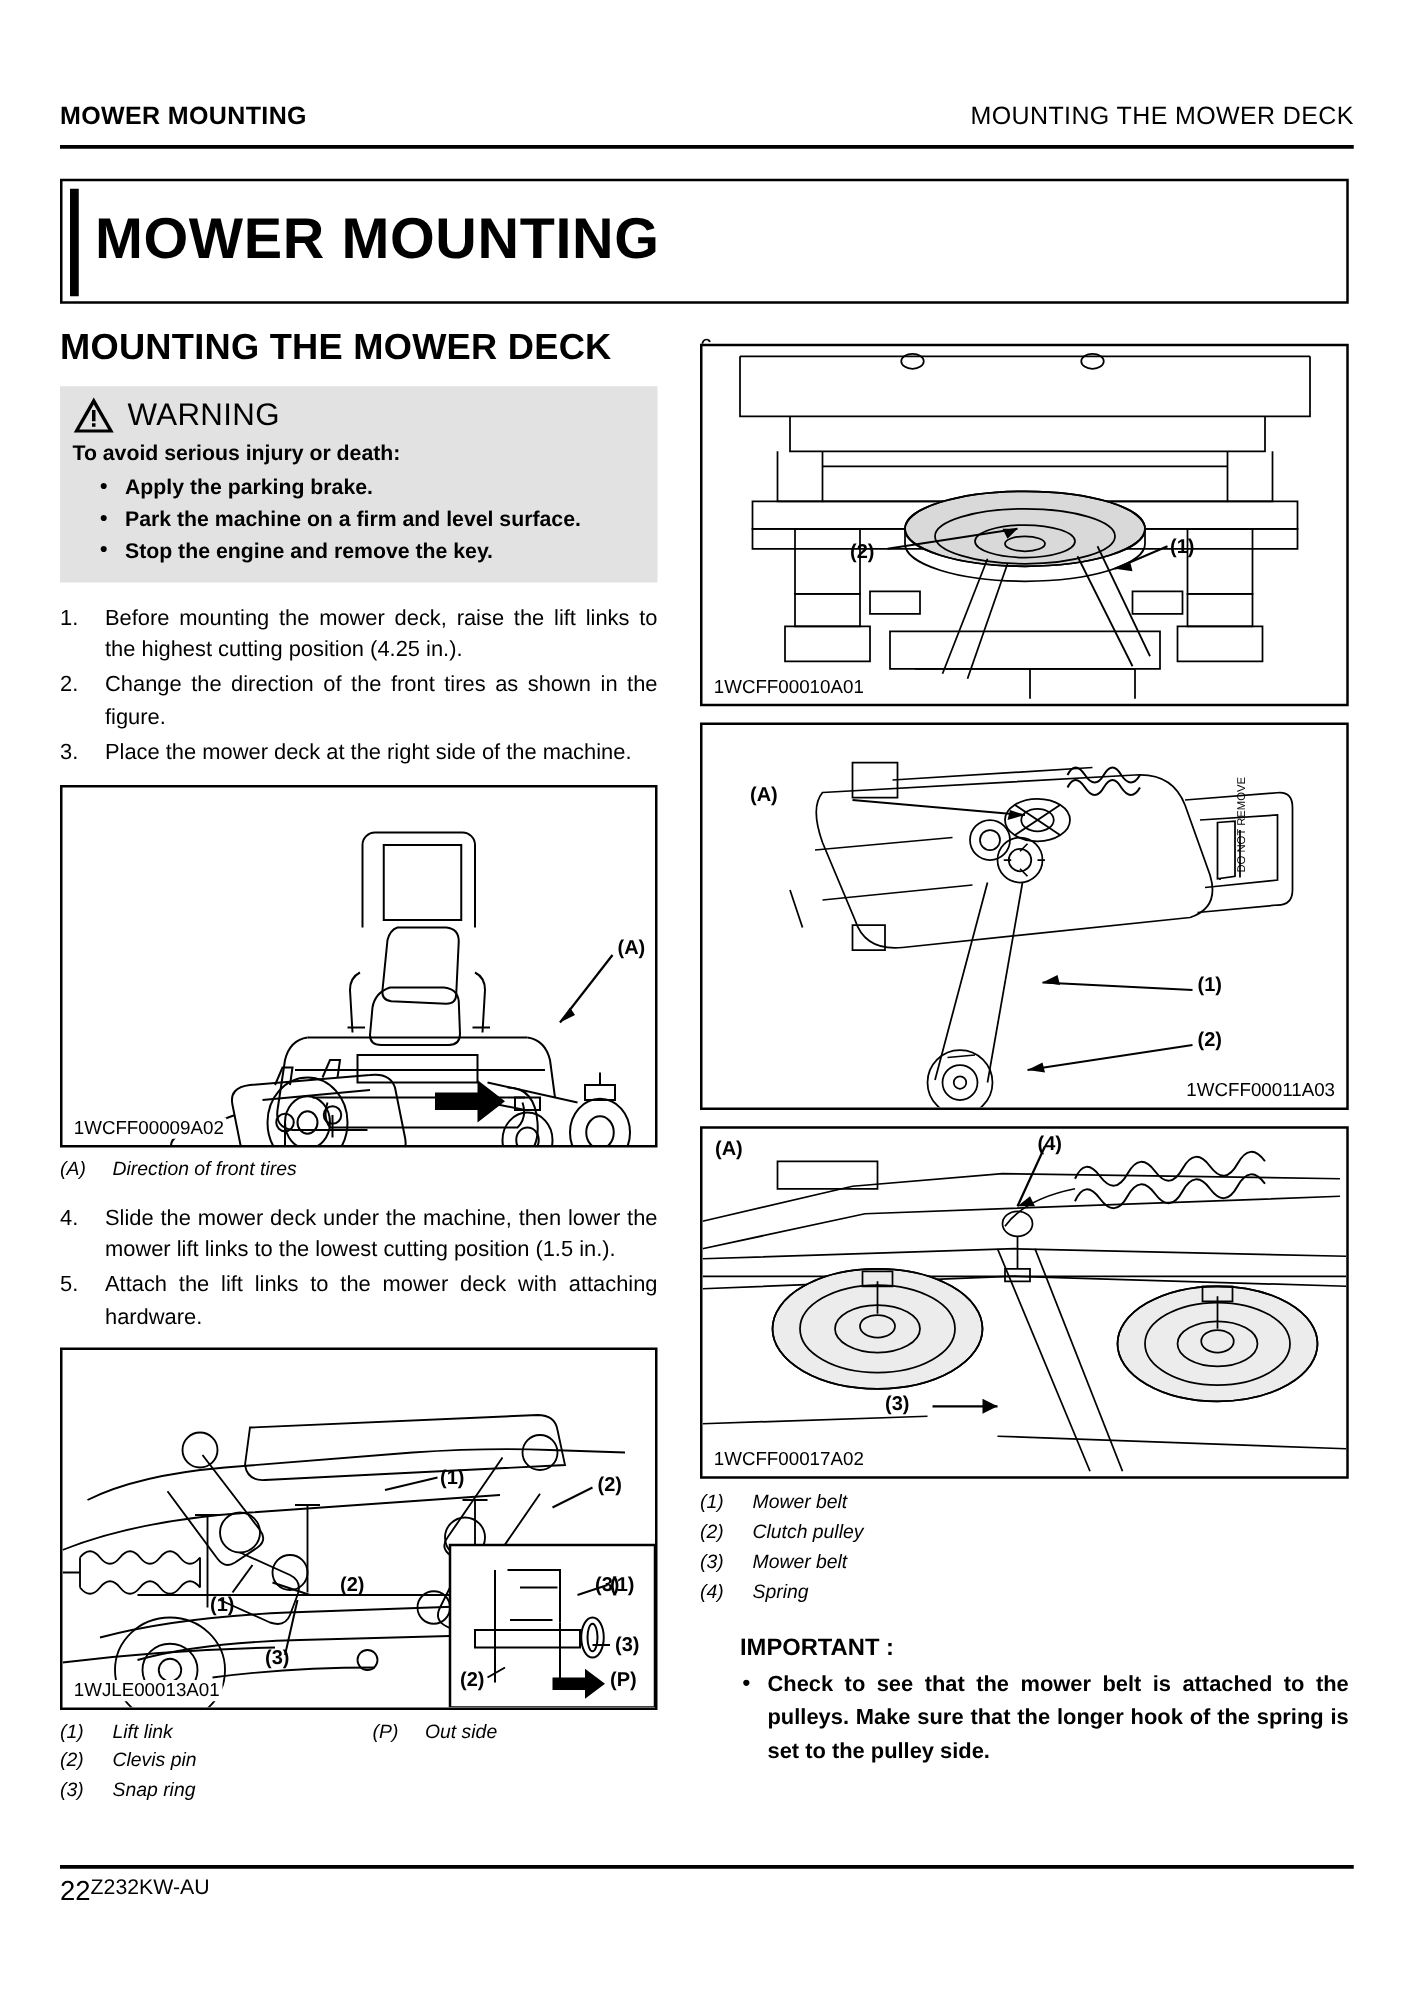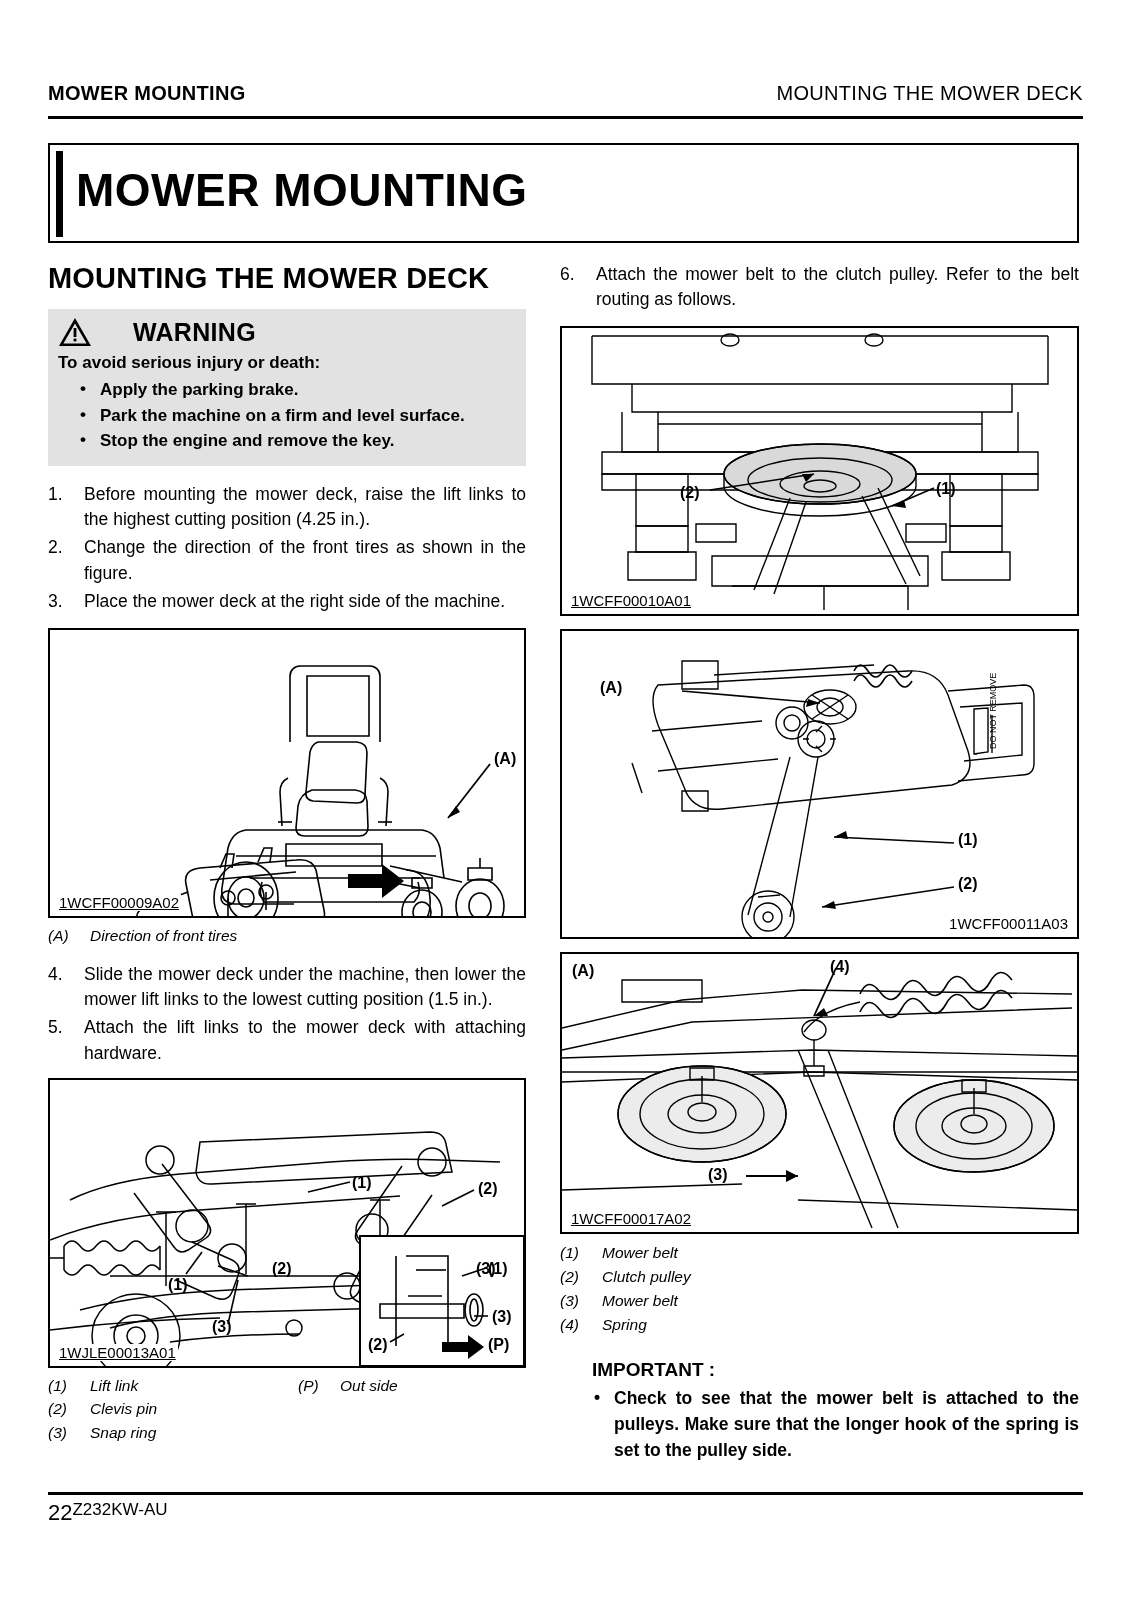--- a/index.html
+++ b/index.html
@@ -93,23 +93,22 @@
     margin-bottom: 16px;
   }
   .warning .head {
     display: flex;
     align-items: center;
     gap: 10px;
     margin-bottom: 6px;
   }
   .warning .head .word {
     font-size: 25px;
-    font-weight: bold;
+    font-weight: normal;
     letter-spacing: 0.3px;
-    margin-left: 31px;
   }
   .tri {
     width: 34px; height: 30px;
     position: relative;
   }
   .tri svg { display:block; }
   .warning .sub {
     font-size: 17px;
     font-weight: bold;
     margin-bottom: 4px;
@@ -161,21 +160,21 @@
     position: relative;
     background: #fff;
     overflow: hidden;
   }
   .fig .code {
     position: absolute;
     font-size: 15px;
     background: #fff;
     padding: 0 2px;
   }
-  .fig .code.bl { left: 7px; bottom: 5px; text-decoration: underline; }
+  .fig .code.bl { left: 7px; bottom: 5px; }
   .fig .code.br { right: 7px; bottom: 5px; }
 
   .caption {
     font-size: 15.5px;
     font-style: italic;
     line-height: 1.5;
     margin-top: 6px;
   }
   .caption .row { display: flex; }
   .caption .key { width: 42px; flex: none; }
@@ -497,21 +496,20 @@
         </div>
     </div>
 
   </div>
 
   <div class="col-right">
 
     <ol class="steps">
       <li>
         <span class="num">6.</span>
-        <span>Attach the mower belt to the clutch pulley. Refer to the belt routing as follows.</span>
       </li>
     </ol>
 
     <div class="fig" style="margin-top:13px; width:519px; height:290px;">
       <svg class="draw" width="515" height="286" viewBox="0 0 515 286">
         <g fill="none" stroke="#000" stroke-width="1.4">
 
           <path d="M30 8 h456"></path>
           <path d="M30 8 v48 h456 v-48"></path>
           <path d="M70 56 v28 h380 v-28"></path>

